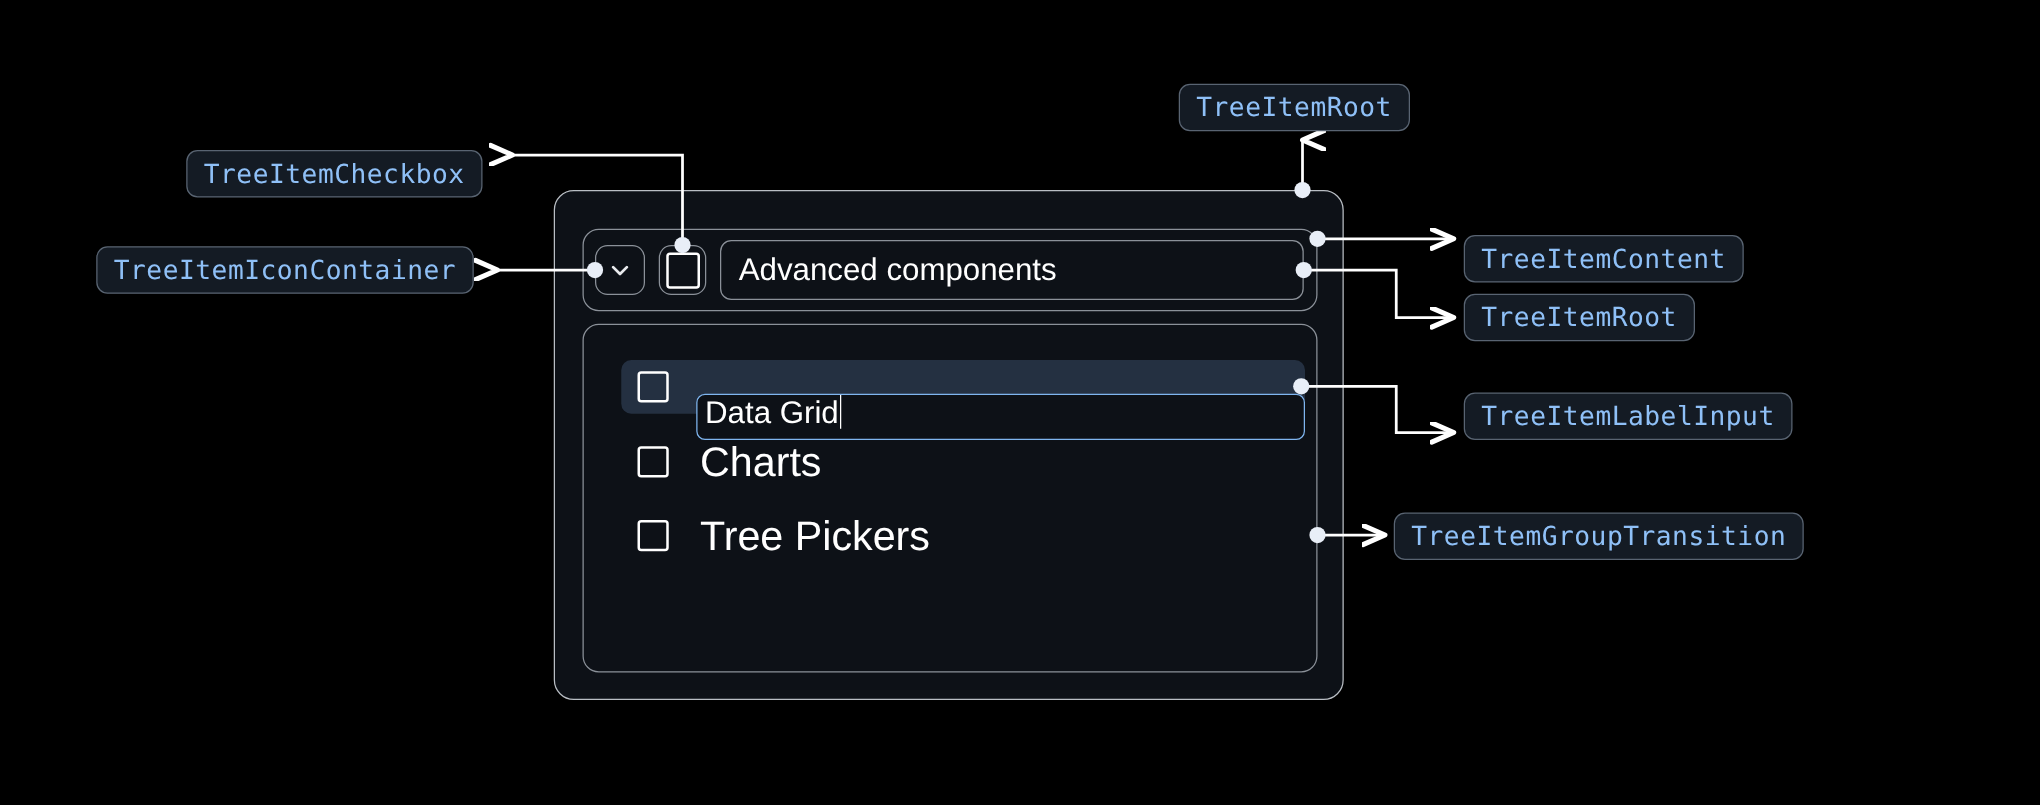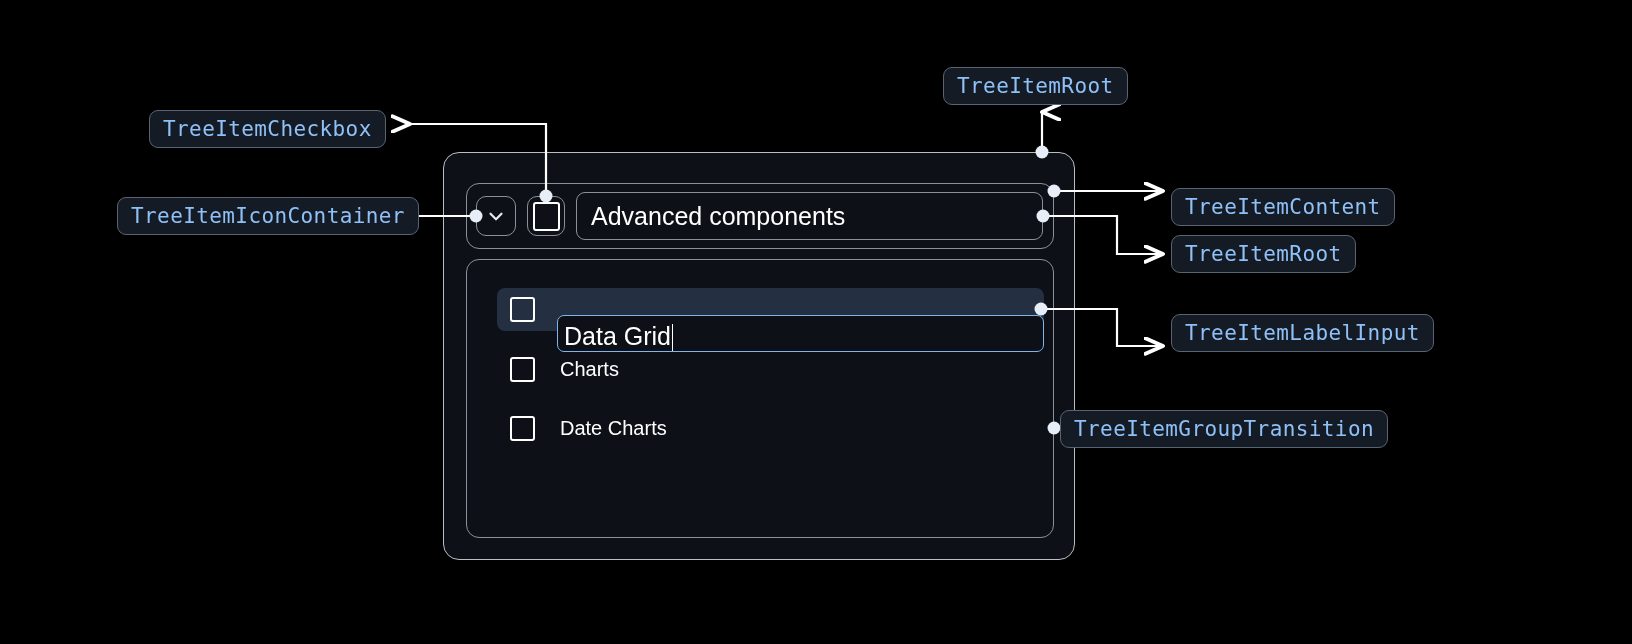--- a/index.html
+++ b/index.html
@@ -93,31 +93,31 @@
   .cb{
     box-sizing:border-box;
     width:25px;height:25px;
     border:2.4px solid #ffffff;
     border-radius:3px;
     background:transparent;
     flex:none;
   }
   .child-text{
     color:#ffffff;
-    font-size:20px;
+    font-size:33px;
     white-space:nowrap;
   }
   .label-input{
     box-sizing:border-box;
     border:1.6px solid #7fb5ef;
     border-radius:7px;
     background:#0d1117;
     color:#ffffff;
     font-size:25px;
-    display:flex;align-items:flex-end;
+    display:flex;align-items:flex-start;
     padding-left:6px;
     margin-top:48px;
   }
   .caret{
     display:inline-block;
     width:1.5px;height:27px;
     background:#ffffff;
     margin-left:1px;
   }
 </style>
@@ -154,21 +154,21 @@
     </span>
   </div>
 
   <div class="child-row" style="left:497px;top:348px;width:547px;height:43px;">
     <span class="cb" style="margin-left:13px;"></span>
     <span class="child-text" style="margin-left:25px;">Charts</span>
   </div>
 
   <div class="child-row" style="left:497px;top:407px;width:547px;height:43px;">
     <span class="cb" style="margin-left:13px;"></span>
-    <span class="child-text" style="margin-left:25px;">Date Charts</span>
+    <span class="child-text" style="margin-left:25px;">Tree Pickers</span>
   </div>
 
 
   <svg class="wires" viewBox="0 0 1632 644">
     <defs>
       <marker id="arrow-r" markerWidth="10" markerHeight="10" refX="8.5" refY="4" orient="auto">
         <path d="M0.5,0.5 L8.5,4 L0.5,7.5" fill="none" stroke="#ffffff" stroke-width="1.8" stroke-linecap="round" stroke-linejoin="round"></path>
       </marker>
       <marker id="arrow-l" markerWidth="10" markerHeight="10" refX="1.5" refY="4" orient="auto">
         <path d="M9.5,0.5 L1.5,4 L9.5,7.5" fill="none" stroke="#ffffff" stroke-width="1.8" stroke-linecap="round" stroke-linejoin="round"></path>
@@ -207,27 +207,27 @@
       <path d="M1041,309 L1117,309 L1117,346 L1163,346" fill="none" stroke="#ffffff" stroke-width="2.2" marker-end="url(#arrow-r)"></path>
       <circle cx="1041" cy="309" r="6.5" fill="#e8eef7"></circle>
     </g>
 
     <g>
       <path d="M1054,428 L1108,428" fill="none" stroke="#ffffff" stroke-width="2.2" marker-end="url(#arrow-r)"></path>
       <circle cx="1054" cy="428" r="6.5" fill="#e8eef7"></circle>
     </g>
   </svg>
 
-  <div class="chip" style="left:149px;top:110px;text-align:right;">TreeItemCheckbox</div>
-
-  <div class="chip" style="left:77px;top:197px;margin-left:40px;">TreeItemIconContainer</div>
+  <div class="chip" style="left:149px;top:120px;text-align:right;">TreeItemCheckbox</div>
+
+  <div class="chip" style="left:77px;top:197px;">TreeItemIconContainer</div>
 
   <div class="chip" style="left:943px;top:67px;">TreeItemRoot</div>
 
   <div class="chip" style="left:1171px;top:188px;">TreeItemContent</div>
 
   <div class="chip" style="left:1171px;top:235px;">TreeItemRoot</div>
 
   <div class="chip" style="left:1171px;top:314px;">TreeItemLabelInput</div>
 
-  <div class="chip" style="left:1060px;top:410px;">TreeItemGroupTransition</div>
+  <div class="chip" style="left:1115px;top:410px;">TreeItemGroupTransition</div>
 
 </div>
 
 </body></html>

